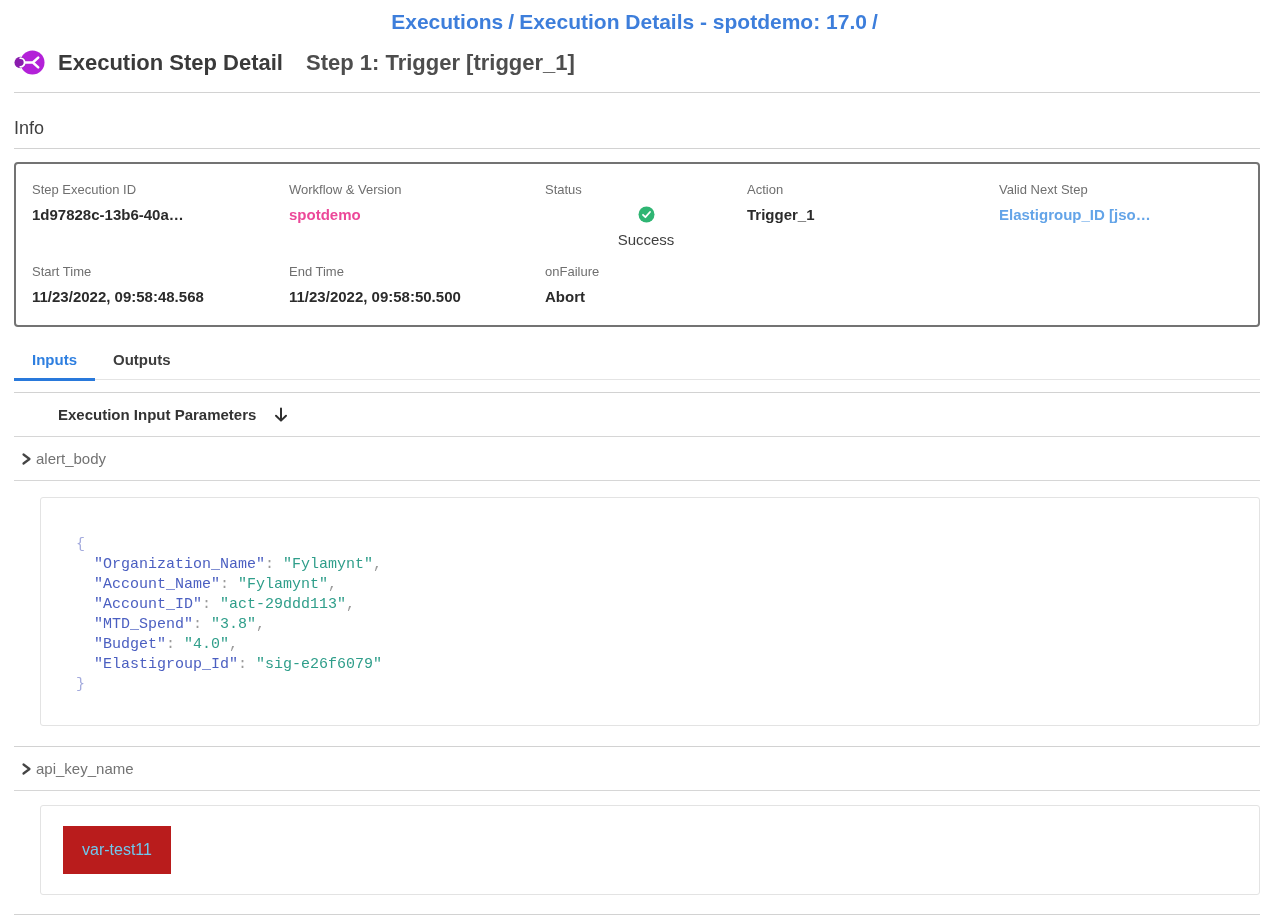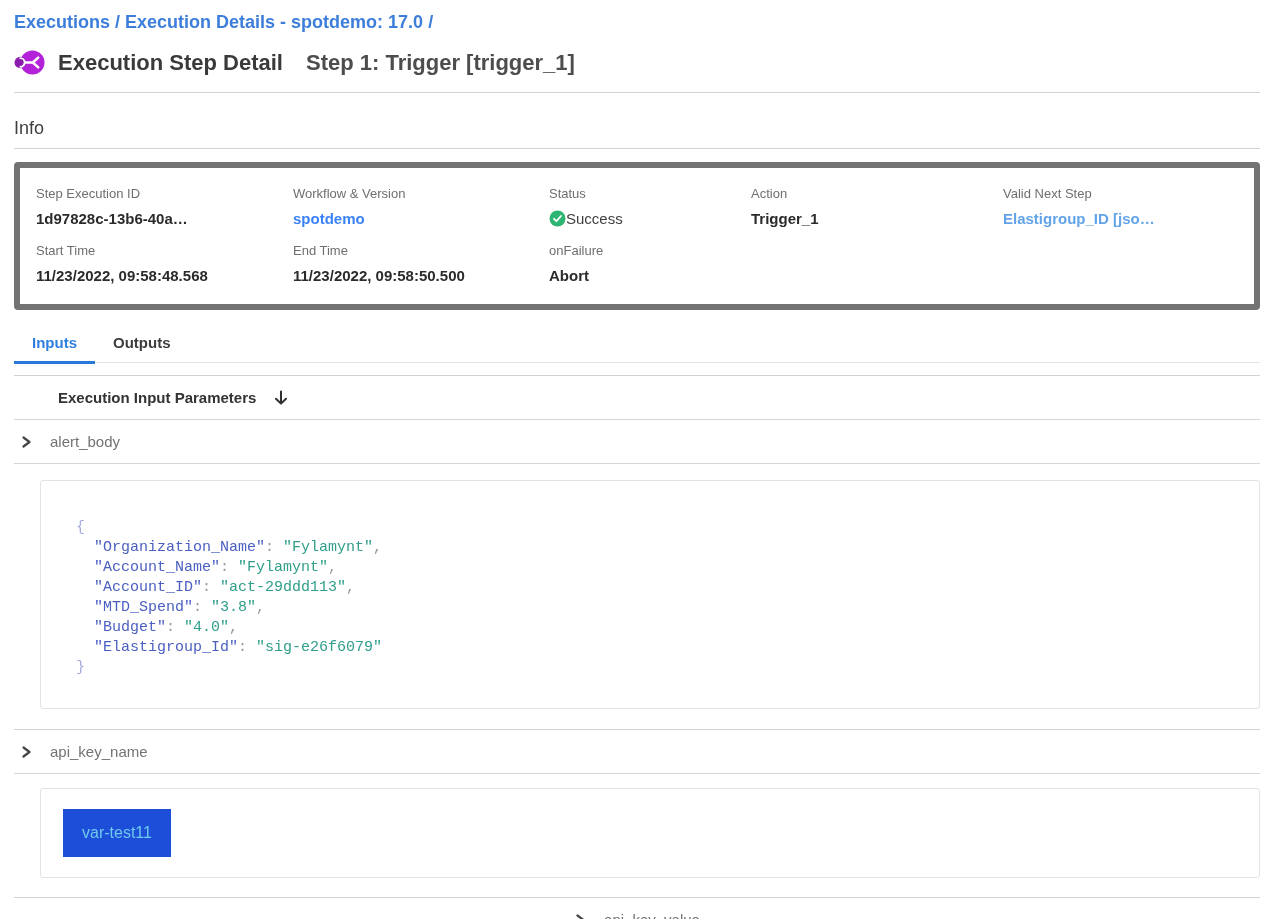--- a/index.html
+++ b/index.html
@@ -5,85 +5,85 @@
   * { margin:0; padding:0; box-sizing:border-box; }
   html,body { background:#fff; }
   body {
     width:1272px; height:919px; overflow:hidden;
     font-family:"Liberation Sans", sans-serif;
     color:#3c3c3c;
   }
   .page { padding:0 12px 0 14px; }
 
   
-  .breadcrumb { padding-top:13px; font-size:18px; font-weight:600; color:#3d7edb; line-height:18px; }
+  .breadcrumb { padding-top:13px; font-size:21px; font-weight:600; color:#3d7edb; line-height:18px;text-align:center; }
   .breadcrumb .crumb { color:#3d7edb; cursor:pointer; text-decoration:none; }
   .breadcrumb .sep { padding:0 5px; }
 
   
   .titlebar { display:flex; align-items:center; gap:13px; margin-top:16px; height:31px; }
   .logo { width:31px; height:31px; flex:0 0 auto; }
   .title { font-size:22px; font-weight:700; color:#3a3a3a; }
   .subtitle { font-size:22px; font-weight:700; color:#4d4d4d; margin-left:10px; }
 
   .divider { border-top:1px solid #d2d2d2; }
   .d-title { margin-top:14px; }
   .d-info { margin-top:10px; }
   .d-thin { border-top-color:#d6d6d6; }
 
   
   .section-title { margin-top:25px; font-size:18px; color:#3f3f3f; line-height:20px; }
 
   .card {
-    margin-top:13px; border:6px solid #737373; border-radius:4px;
+    margin-top:13px; border:2px solid #737373; border-radius:4px;
     padding:18px 16px 20px;
     display:grid; grid-template-columns:257px 256px 202px 252px 1fr; row-gap:16px;
   }
   .flabel { font-size:13px; line-height:15px; color:#6f6f6f; margin-bottom:9px; font-weight:400; }
   .fvalue { font-size:15px; line-height:17px; font-weight:700; color:#2b2b2b; }
-  .fvalue.link { color:#3b82f6; cursor:pointer; }
+  .fvalue.link { color:#ec4899; cursor:pointer; }
   .fvalue.link-light { color:#63a4e8; cursor:pointer; }
-  .status-val { display:flex; align-items:center; font-weight:400; color:#3f3f3f; }
+  .status-val { display:flex; align-items:center; gap:8px; font-weight:400; color:#3f3f3f;flex-direction:column; }
   .check { display:inline-flex; }
 
   
   .tabs { margin-top:14px; display:flex; border-bottom:1px solid #e4e4e4; }
   .tab { position:relative; padding:9px 18px 10px; font-size:15px; line-height:19px; font-weight:600; color:#3d3d3d; cursor:pointer; }
   .tab.active { color:#2e7fe0; }
   .tab.active::after { content:''; position:absolute; left:0; right:0; bottom:-2px; height:3px; background:#2979db; }
 
   .d-tabs { margin-top:12px; }
 
   
   .params-row { display:flex; align-items:center; gap:18px; padding:13px 8px 12px; cursor:pointer;margin-left:36px; }
   .params-label { font-size:15px; line-height:18px; font-weight:700; color:#333; }
   .icon { display:inline-flex; }
 
   
-  .exp-row { display:flex; align-items:center; gap:17px; padding:13px 6px 12px; cursor:pointer; }
+  .exp-row { display:flex; align-items:center; gap:3px; padding:13px 6px 12px; cursor:pointer; }
   .exp-row.last { padding-bottom:16px;justify-content:center; }
   .exp-label { font-size:15px; line-height:18px; color:#737373; }
 
   
   .code-box {
     margin:16px 0 0 26px; border:1px solid #e3e3e3; border-radius:3px;
     padding:37px 30px 30px 35px;
   }
   pre.code { font-family:"Liberation Mono", monospace; font-size:15px; line-height:20px; color:#8f8f8f; }
   .ck { color:#4b5fc1; }
   .cv { color:#2f9e8a; }
   .cp { color:#9b9b9b; }
   .cb { color:#a3aadd; }
 
   .d-after-code { margin-top:20px; }
 
   
   .value-box { margin:14px 0 0 26px; border:1px solid #e3e3e3; border-radius:3px; padding:20px 22px; }
   .chip {
-    display:inline-block; background:#1d4ed8; min-width:99px; text-align:center;
+    display:inline-block; background:#b91c1c; min-width:99px; text-align:center;
     padding:15px 19px; font-size:16px; line-height:18px; color:#6fc8ed;
   }
   .d-after-box { margin-top:19px; }
 </style>
 </head>
 <body>
 
 <div class="page">
 
   <div class="breadcrumb">

